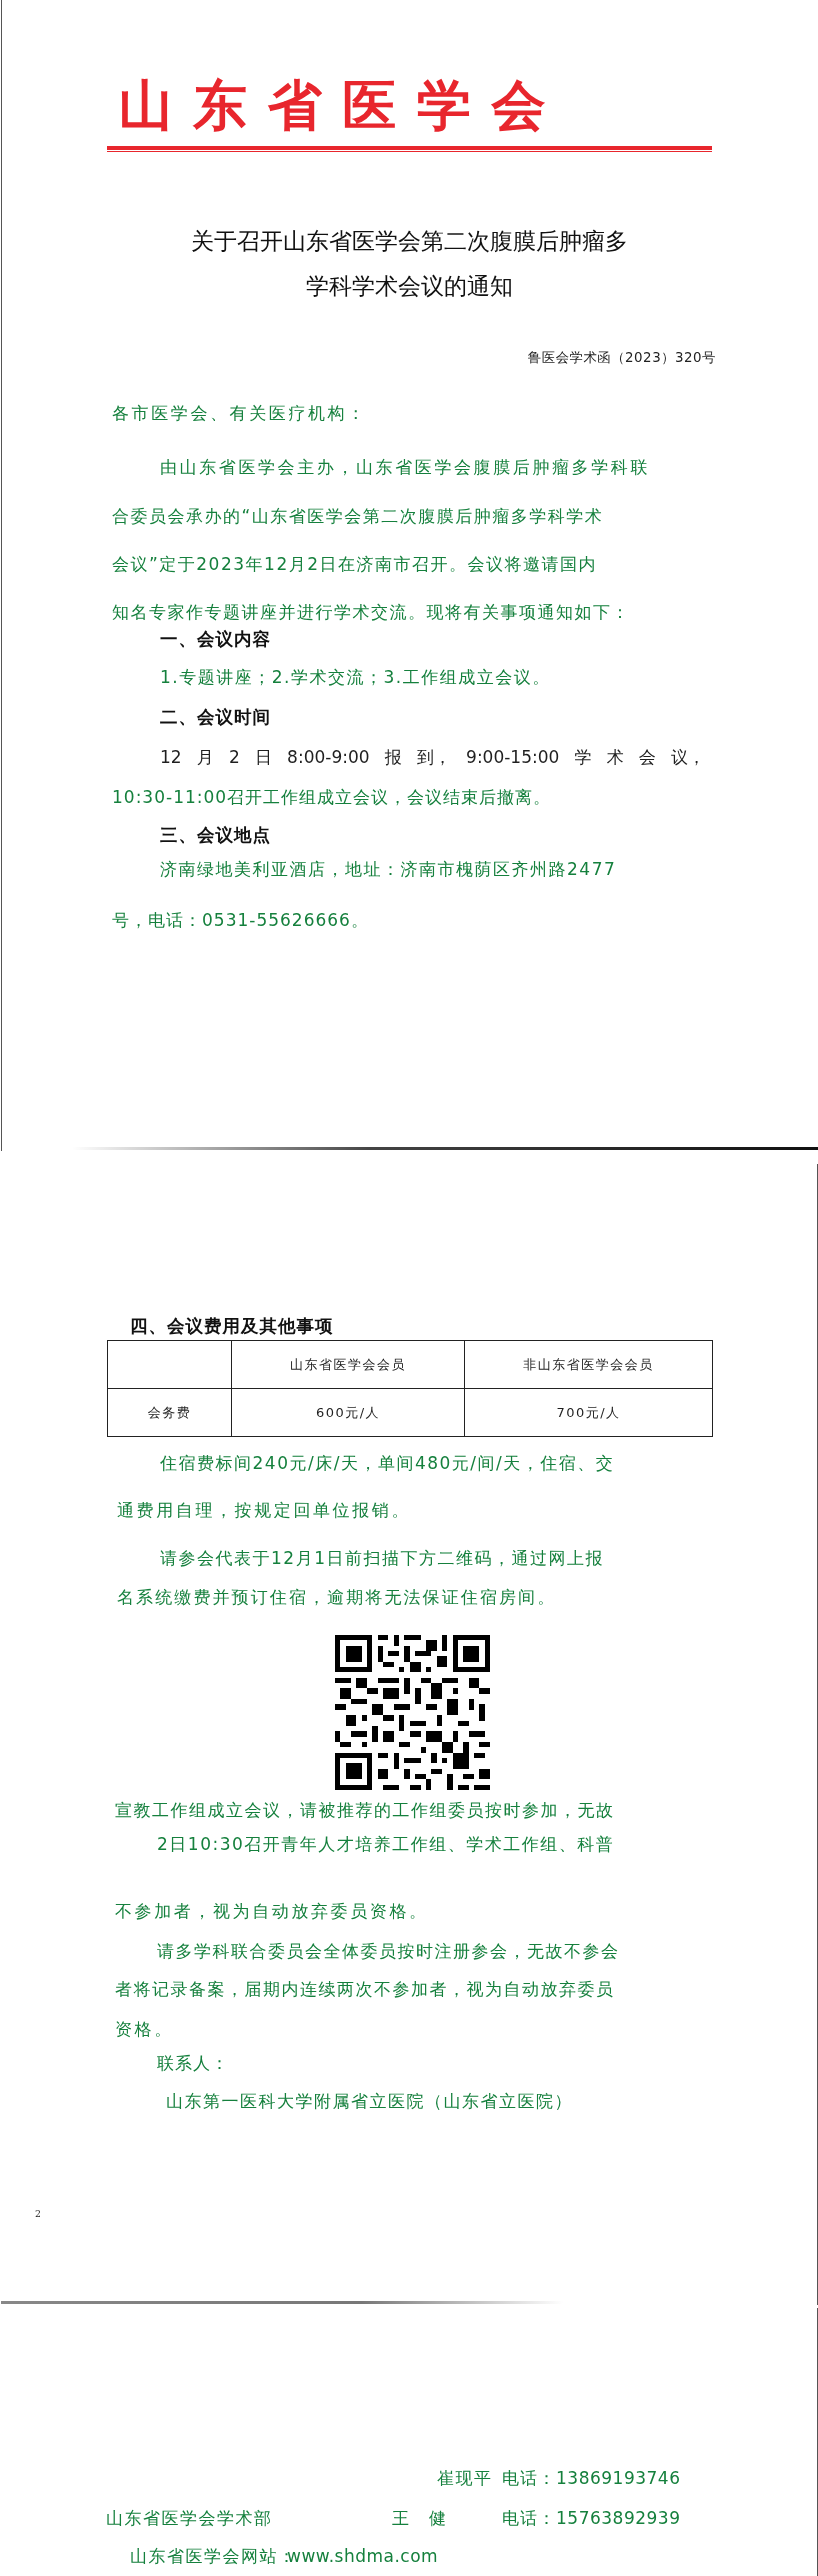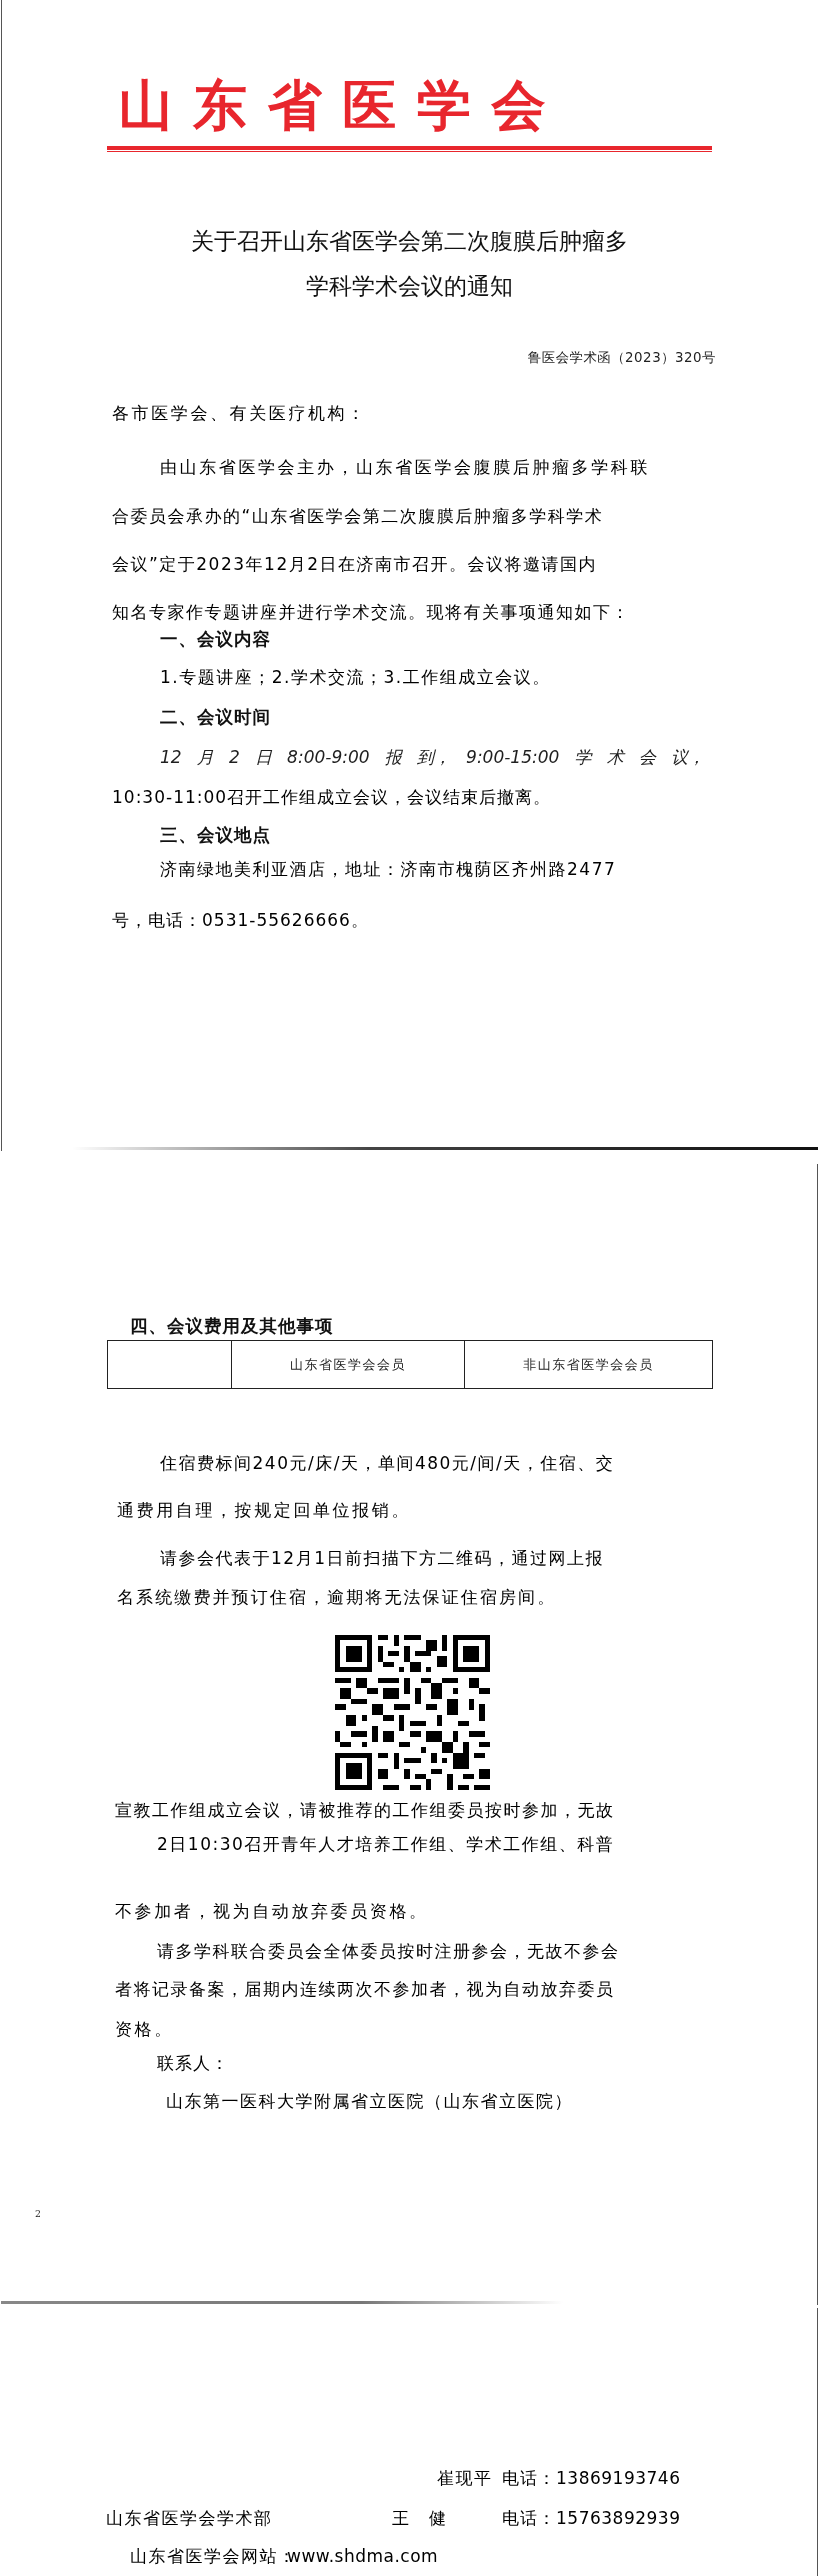--- a/index.html
+++ b/index.html
@@ -16,24 +16,24 @@
 
   
   .letterhead { left: 0; width: 664px; top: 77px; height: 57px; text-align: center;
     font-family: "DejaVu Serif", "Liberation Serif", serif; font-weight: bold;
     color: #e8262d; font-size: 54px; letter-spacing: 20.6px; line-height: 57px; padding-left: 20.6px; }
   .redline { position: absolute; left: 107px; width: 605px; background: #e8262d; }
 
   .doc-title { left: 0; width: 819px; text-align: center; font-size: 23px; line-height: 29px;
     font-family: "DejaVu Sans", sans-serif; color: #111; }
 
-  .body-text { font-size: 17px; line-height: 20.6px; color: #000000; letter-spacing: 2.6px; }
+  .body-text { font-size: 17px; line-height: 20.6px; color: #15803d; letter-spacing: 2.6px; }
   .heading { font-size: 17.5px; font-weight: bold; line-height: 20.6px; color: #111; letter-spacing: 1px; }
   .justify-line { position: absolute; white-space: nowrap; font-size: 17px; line-height: 20.6px;
-    color: #1f1f1f; display: flex; justify-content: space-between; font-style: italic; }
+    color: #1f1f1f; display: flex; justify-content: space-between; }
 
   .docno { font-size: 13.4px; color: #222; letter-spacing: 0.5px; }
 
   
   table.fees { position: absolute; left: 107px; top: 1340px; width: 606px;
     border-collapse: collapse; font-size: 13px; color: #1f1f1f; }
   table.fees td { border: 1px solid #222; text-align: center; height: 48px; letter-spacing: 1.5px; }
 
   
   .qr { position: absolute; background: #fff; }
@@ -88,20 +88,25 @@
 <div class="scan-edge" style="left:72px; width:747px; top:1147px;"></div>
 
 <div class="abs heading" style="left:130px; top:1316px;">四、会议费用及其他事项</div>
 
 <table class="fees">
   <tbody>
       <tr>
     <td style="width:124px;"></td>
     <td style="width:233px;">山东省医学会会员</td>
     <td>非山东省医学会会员</td>
+  </tr>
+  <tr>
+    <td>会务费</td>
+    <td>600元/人</td>
+    <td>700元/人</td>
   </tr>
 </tbody>
   </table>
 
 <div class="abs body-text" style="left:160px; top:1453px; letter-spacing:1.5px;">住宿费标间240元/床/天，单间480元/间/天，住宿、交</div>
 <div class="abs body-text" style="left:117px; top:1500px;">通费用自理，按规定回单位报销。</div>
 <div class="abs body-text" style="left:160px; top:1548px; letter-spacing:1.5px;">请参会代表于12月1日前扫描下方二维码，通过网上报</div>
 <div class="abs body-text" style="left:117px; top:1587px; letter-spacing:2.1px;">名系统缴费并预订住宿，逾期将无法保证住宿房间。</div>
 
 <div class="qr" style="left:335px; top:1633px; width:155px; height:159px;">

